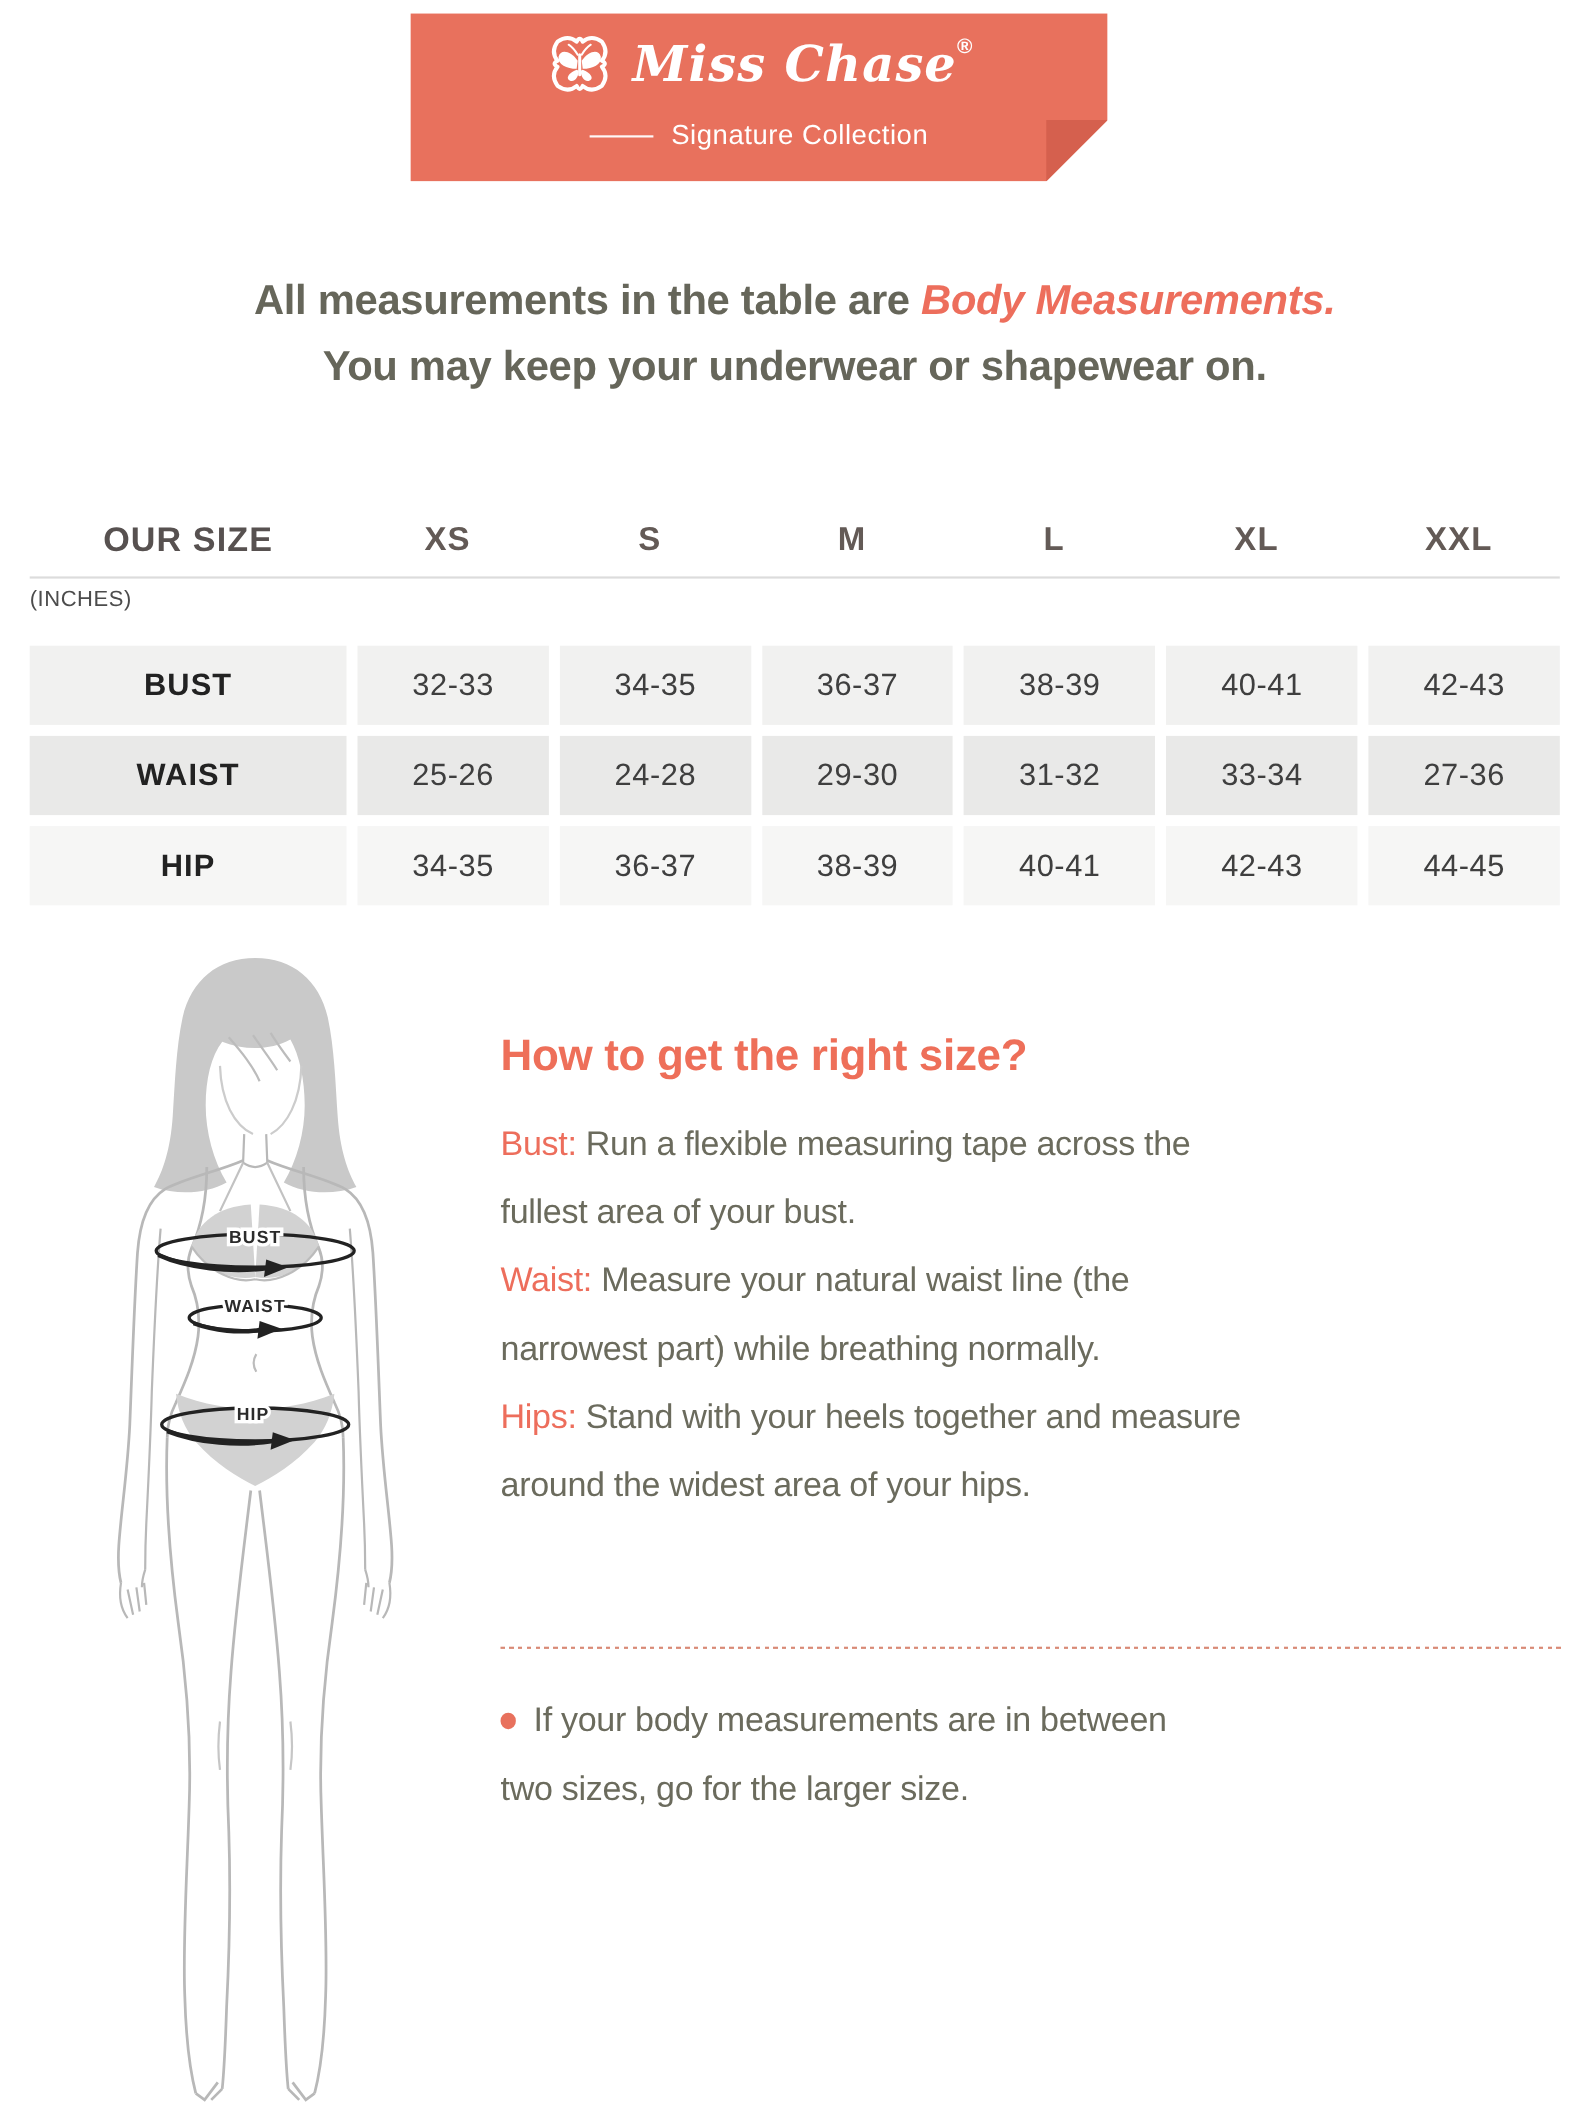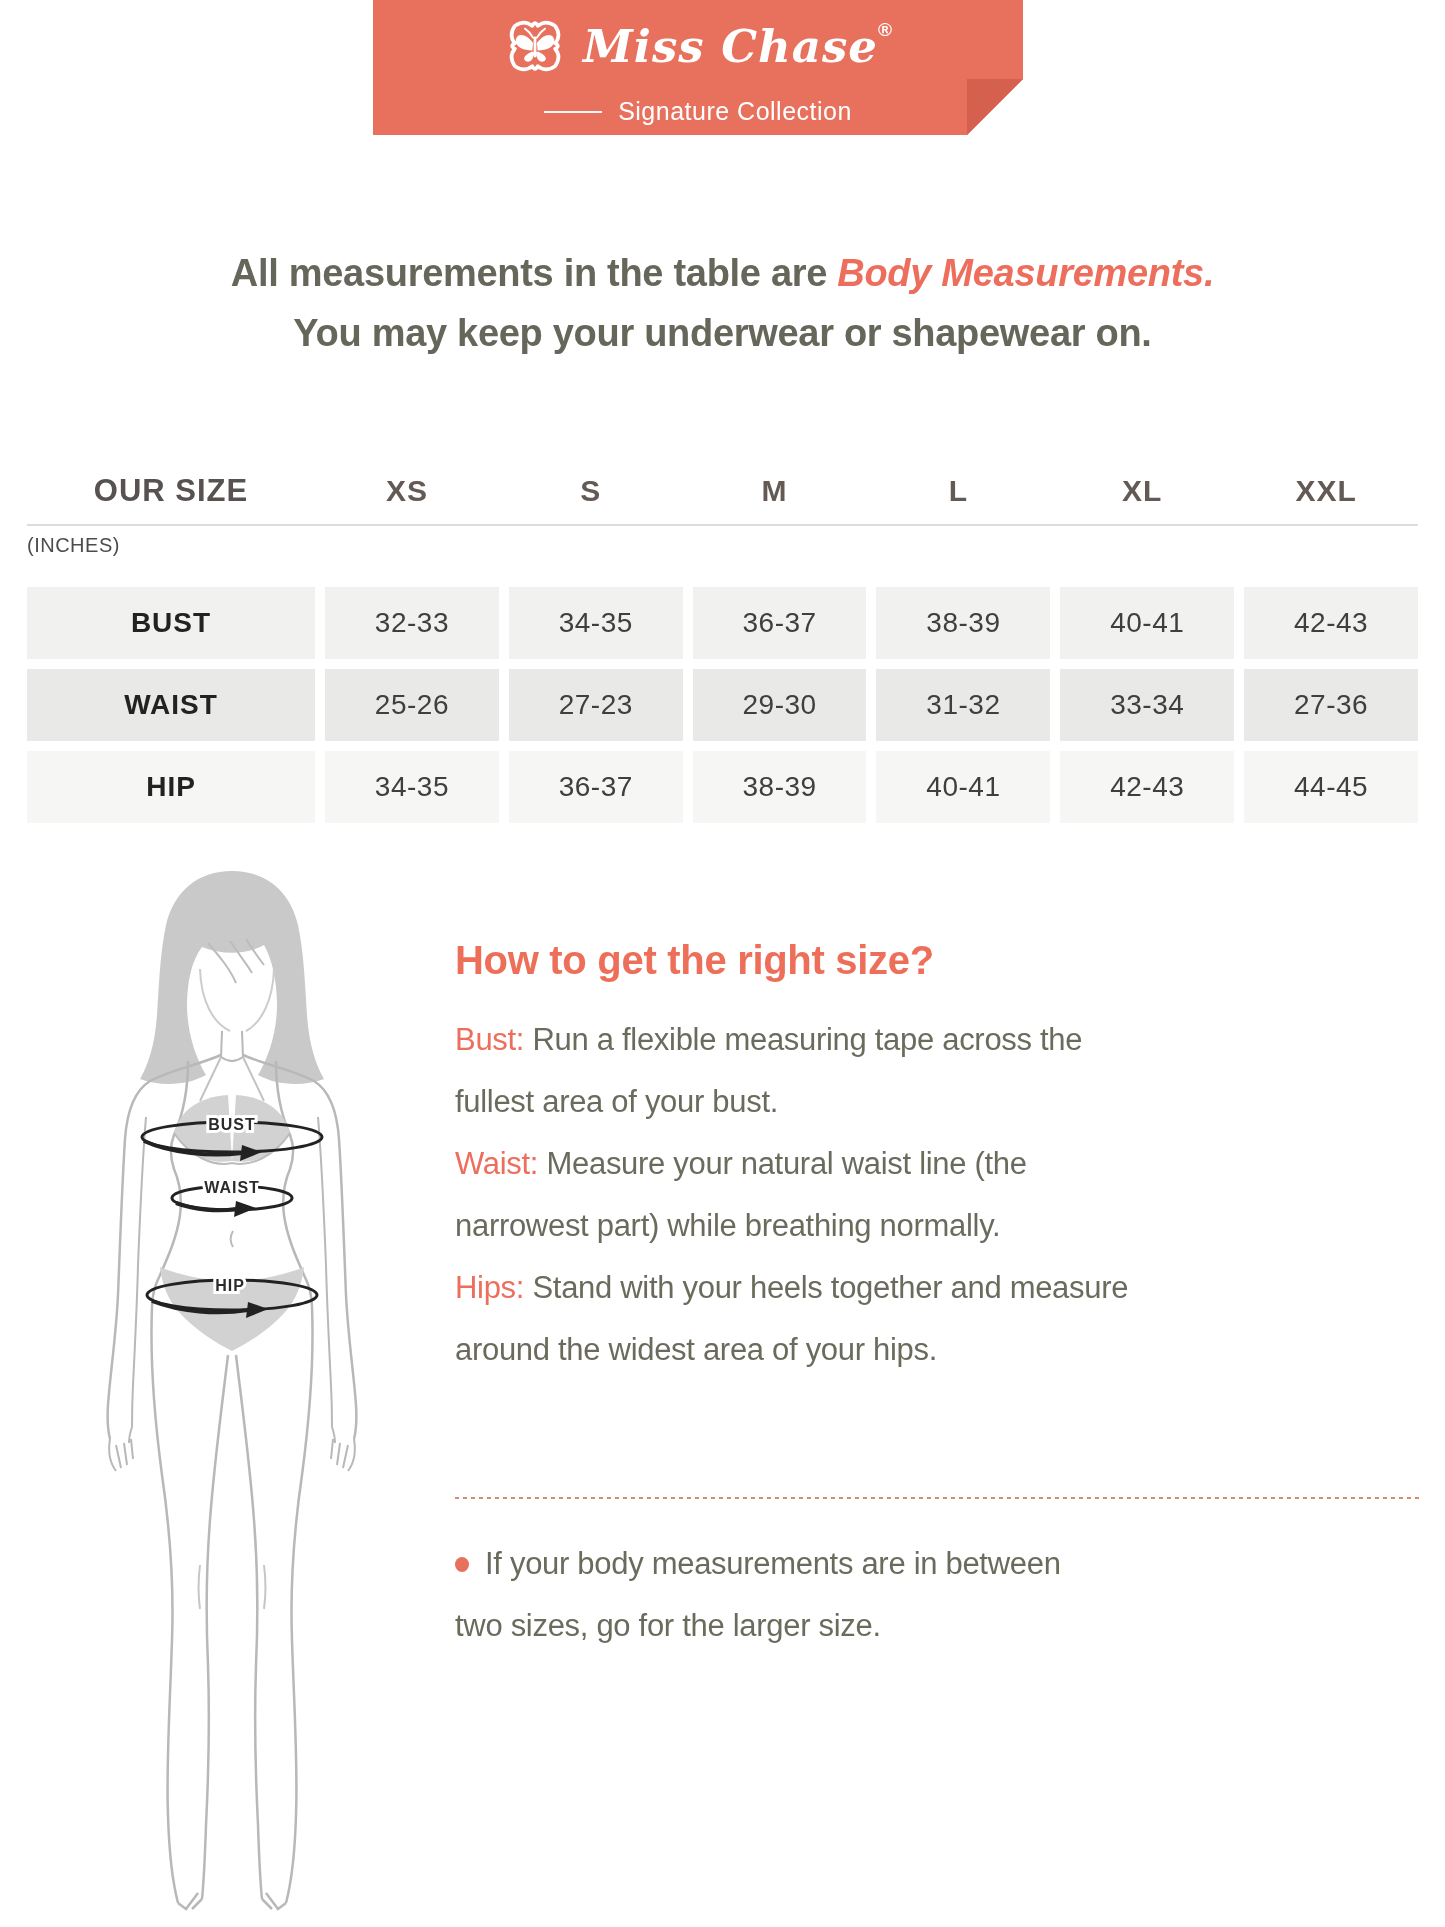--- a/index.html
+++ b/index.html
@@ -1,20 +1,20 @@
 <!DOCTYPE html>
 <html><head>
 <meta charset="utf-8">
 <style>
   html,body{margin:0;padding:0;background:#ffffff;}
   .page{position:relative;width:1445px;height:1927px;background:#ffffff;overflow:hidden;
         font-family:"Liberation Sans",sans-serif;}
 
   
-  .banner{position:absolute;left:373px;top:0;width:634px;height:135px;padding-left:16px;}
+  .banner{position:absolute;left:373px;top:12px;width:634px;height:153px;}
   .banner-bg{position:absolute;inset:0;background:#e8715d;
              clip-path:polygon(0 0,100% 0,100% calc(100% - 56px),calc(100% - 56px) 100%,0 100%);}
   .banner-fold{position:absolute;right:0;bottom:0;width:56px;height:56px;background:#d5604e;
                clip-path:polygon(0 0,100% 0,0 100%);}
   .brand-row{position:absolute;left:0;top:14px;width:100%;display:flex;align-items:center;justify-content:center;}
   .brand-logo{width:64px;height:64px;margin-right:16px;flex:0 0 auto;}
   .brand-name{color:#ffffff;font-family:"DejaVu Serif",serif;font-style:italic;font-weight:bold;
               font-size:45px;letter-spacing:1px;white-space:nowrap;}
   .brand-reg{color:#ffffff;font-size:19px;font-weight:bold;vertical-align:26px;font-style:normal;
              font-family:"Liberation Sans",sans-serif;}
@@ -105,21 +105,21 @@
       <div class="cell lbl row-bust-x" style="background:#f1f1f0;font-weight:bold;color:#222;">BUST</div>
       <div class="cell" style="background:#f1f1f0">32-33</div>
       <div class="cell" style="background:#f1f1f0">34-35</div>
       <div class="cell" style="background:#f1f1f0">36-37</div>
       <div class="cell" style="background:#f1f1f0">38-39</div>
       <div class="cell" style="background:#f1f1f0">40-41</div>
       <div class="cell" style="background:#f1f1f0">42-43</div>
 
       <div class="cell lbl" style="background:#e9e9e8">WAIST</div>
       <div class="cell" style="background:#e9e9e8">25-26</div>
-      <div class="cell" style="background:#e9e9e8">27-23</div>
+      <div class="cell" style="background:#e9e9e8">24-28</div>
       <div class="cell" style="background:#e9e9e8">29-30</div>
       <div class="cell" style="background:#e9e9e8">31-32</div>
       <div class="cell" style="background:#e9e9e8">33-34</div>
       <div class="cell" style="background:#e9e9e8">27-36</div>
 
       <div class="cell lbl" style="background:#f6f6f5">HIP</div>
       <div class="cell" style="background:#f6f6f5">34-35</div>
       <div class="cell" style="background:#f6f6f5">36-37</div>
       <div class="cell" style="background:#f6f6f5">38-39</div>
       <div class="cell" style="background:#f6f6f5">40-41</div>

